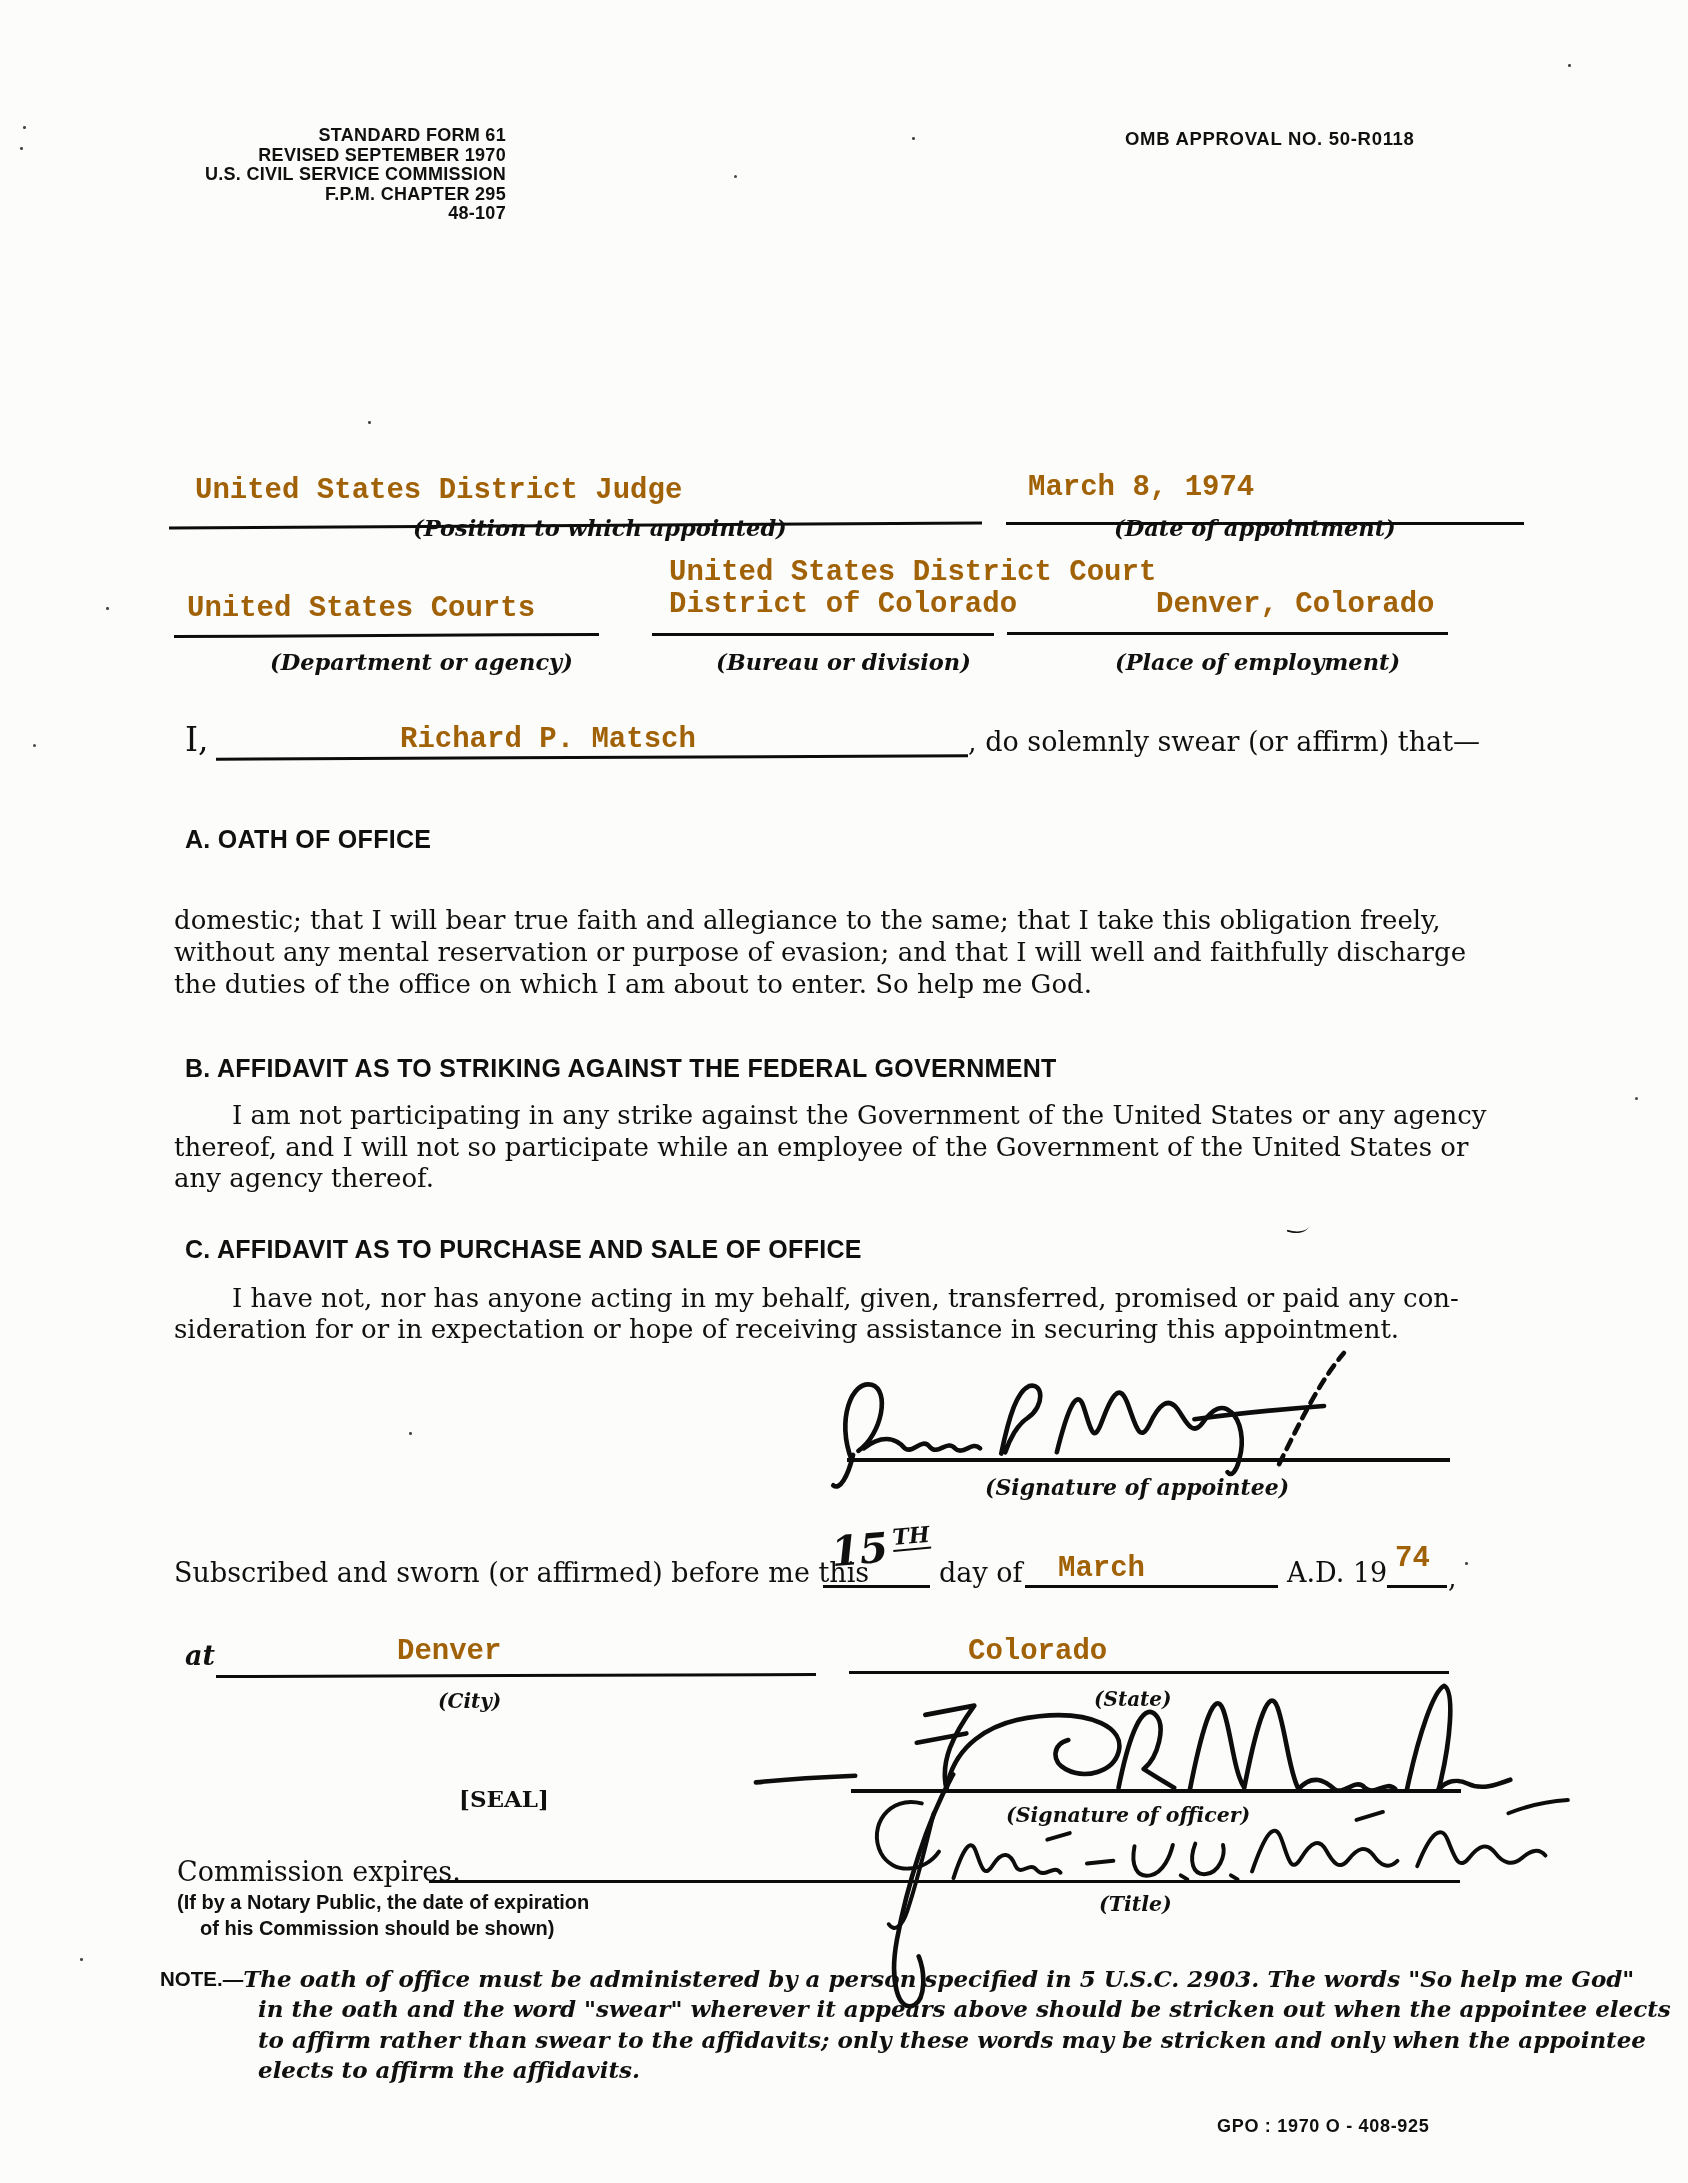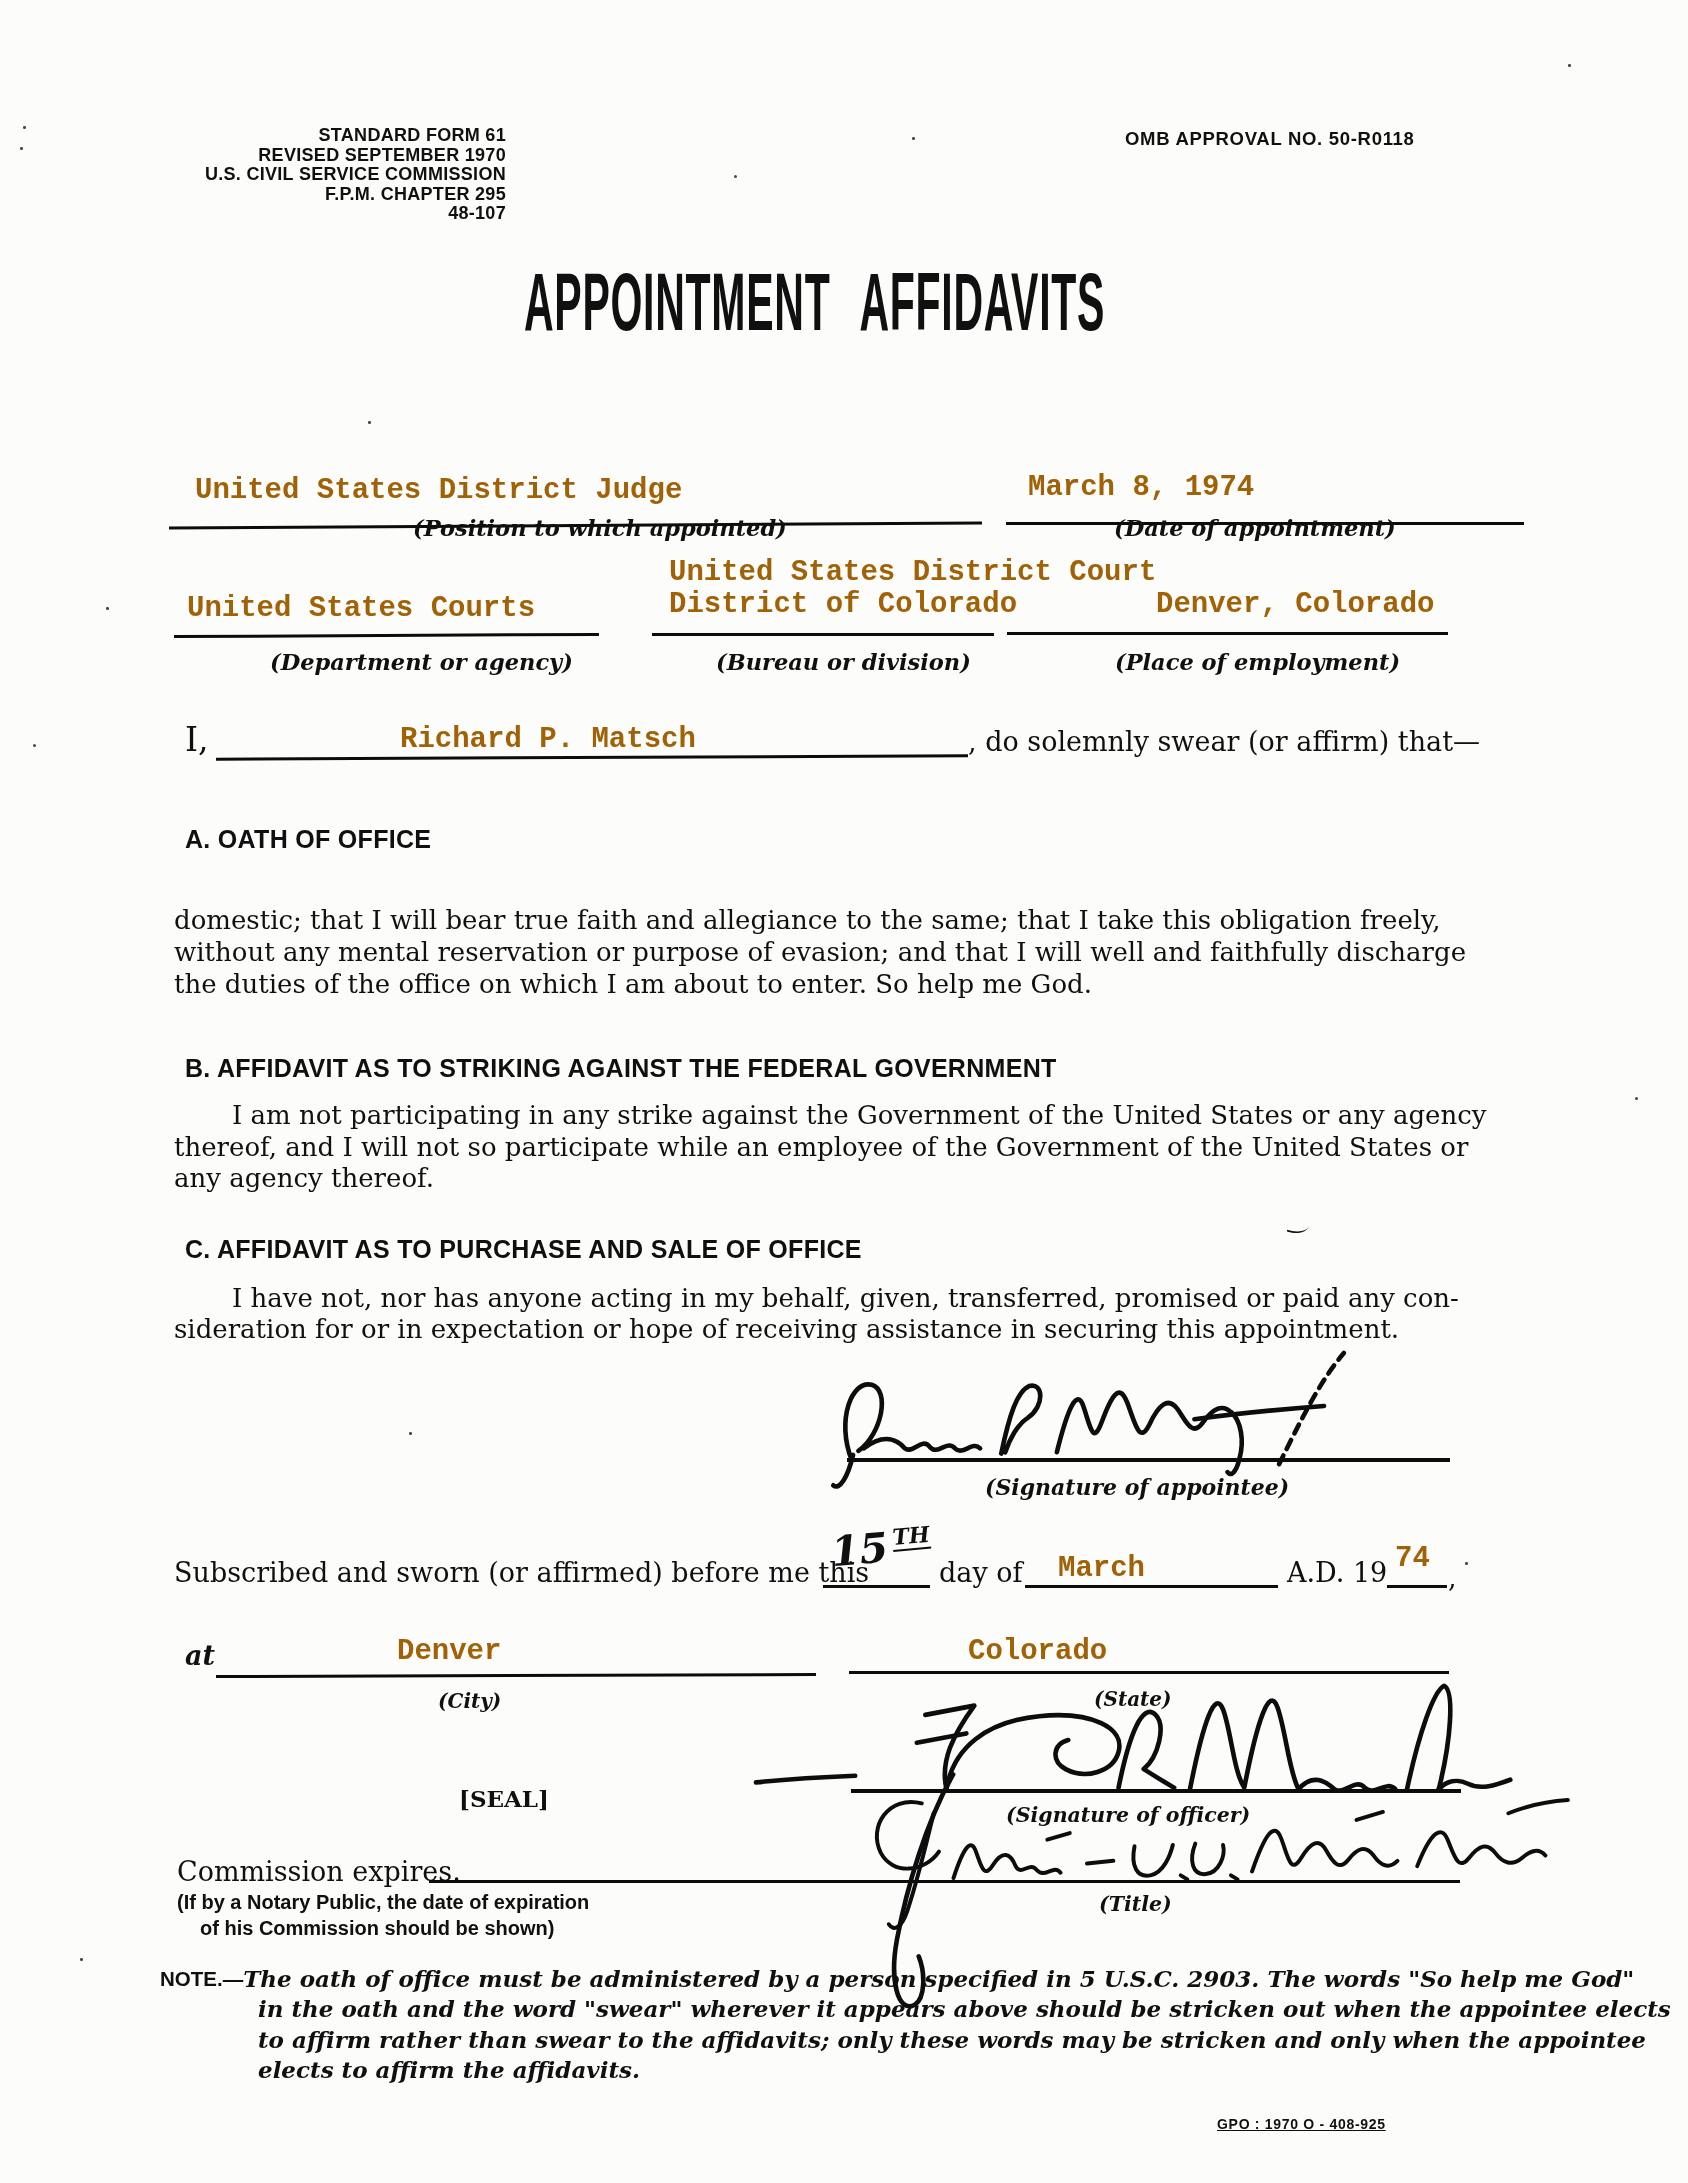--- a/index.html
+++ b/index.html
@@ -32,23 +32,20 @@
   <div class="abs sansb center" style="left:165px; top:126px; width:341px; font-size:18px; line-height:19.5px; letter-spacing:0.3px;">
     <div>STANDARD FORM 61</div>
     <div>REVISED SEPTEMBER 1970</div>
     <div>U.S. CIVIL SERVICE COMMISSION</div>
     <div>F.P.M. CHAPTER 295</div>
     <div>48-107</div>
   </div>
 
   <div class="abs sansb" style="left:1125px; top:128px; font-size:18.5px; letter-spacing:0.7px;">OMB APPROVAL NO. 50-R0118</div>
 
-  <div class="abs" style="left:524px; top:260px;">
-    <span id="title-wrap" class="sansb" style="display:inline-block;">APPOINTMENT AFFIDAVITS</span>
-  </div>
 
   <div class="abs mono" style="left:195px; top:474px; font-size:29px;">United States District Judge</div>
   <div class="abs mono" style="left:1028px; top:471px; font-size:29px;">March 8, 1974</div>
   <div class="rule" style="left:169px; top:524px; width:813px; transform:rotate(-0.35deg);"></div>
   <div class="rule" style="left:1006px; top:522px; width:518px;"></div>
   <div class="abs cap" style="left:413px; top:515px; font-size:22.5px;">(Position to which appointed)</div>
   <div class="abs cap" style="left:1114px; top:515px; font-size:22.5px;">(Date of appointment)</div>
 
   <div class="abs mono" style="left:669px; top:556px; font-size:29px;">United States District Court</div>
   <div class="abs mono" style="left:187px; top:592px; font-size:29px;">United States Courts</div>
@@ -162,21 +159,21 @@
     </g>
   </svg>
 
   <div class="abs" style="left:160px; top:1965px;">
     <span class="sansb" style="font-size:20.5px; vertical-align:1.3px;">NOTE.—</span><span class="serif note-line">The oath of office must be administered by a person specified in 5 U.S.C. 2903. The words "So help me God"</span>
   </div>
   <div class="abs serif note-line" style="left:258px; top:1995px;">in the oath and the word "swear" wherever it appears above should be stricken out when the appointee elects</div>
   <div class="abs serif note-line" style="left:258px; top:2026px;">to affirm rather than swear to the affidavits; only these words may be stricken and only when the appointee</div>
   <div class="abs serif note-line" style="left:258px; top:2056px;">elects to affirm the affidavits.</div>
 
-  <div class="abs sansb" style="left:1217px; top:2116px; font-size:14px; letter-spacing:0.7px;text-decoration:underline;">GPO : 1970 O - 408-925</div>
+  <div class="abs sansb" style="left:1217px; top:2116px; font-size:18px; letter-spacing:0.7px;">GPO : 1970 O - 408-925</div>
 
   <div class="speck" style="left:734px; top:175px; width:3.3px; height:3.3px;"></div>
   <div class="speck" style="left:912px; top:137px; width:2.6px; height:2.6px;"></div>
   <div class="speck" style="left:1568px; top:64px; width:2.6px; height:2.6px;"></div>
   <div class="speck" style="left:368px; top:421px; width:2.6px; height:2.6px;"></div>
   <div class="speck" style="left:106px; top:607px; width:2.6px; height:2.6px;"></div>
   <div class="speck" style="left:1635px; top:1097px; width:3.3px; height:3.3px;"></div>
   <div class="speck" style="left:33px; top:744px; width:3.3px; height:3.3px;"></div>
   <div class="speck" style="left:1465px; top:1562px; width:2.6px; height:2.6px;"></div>
   <div class="speck" style="left:409px; top:1432px; width:2.6px; height:2.6px;"></div>

